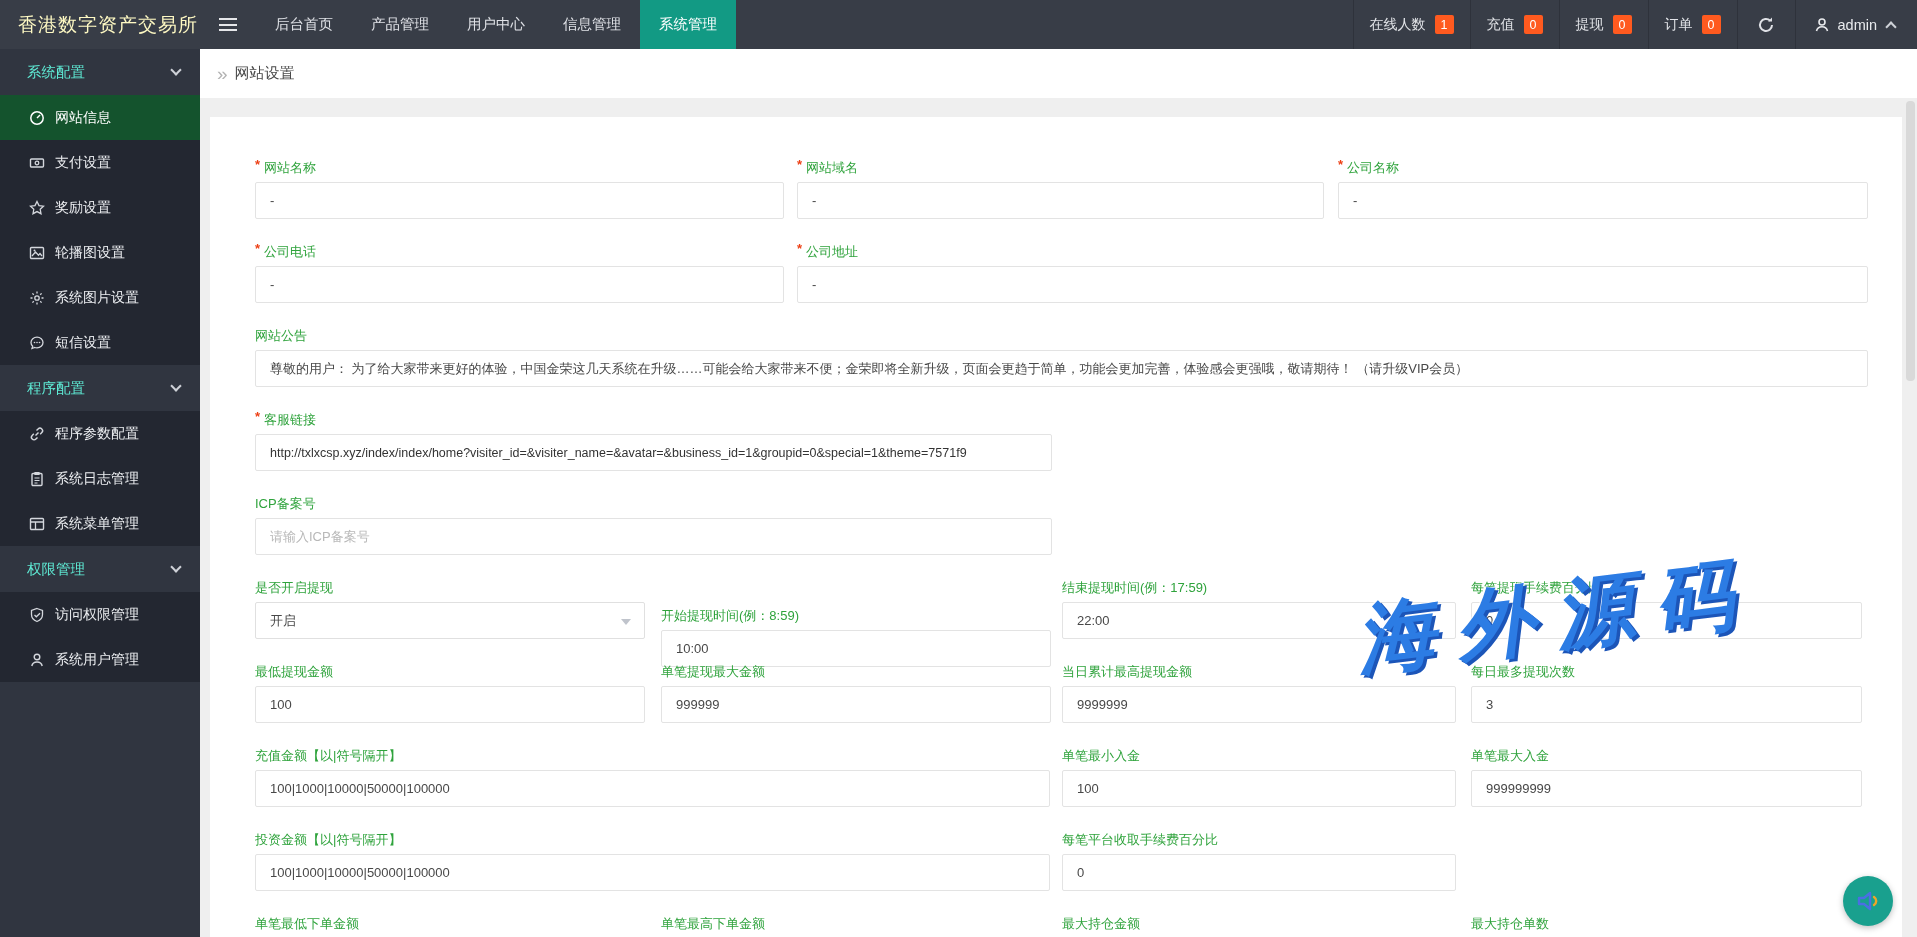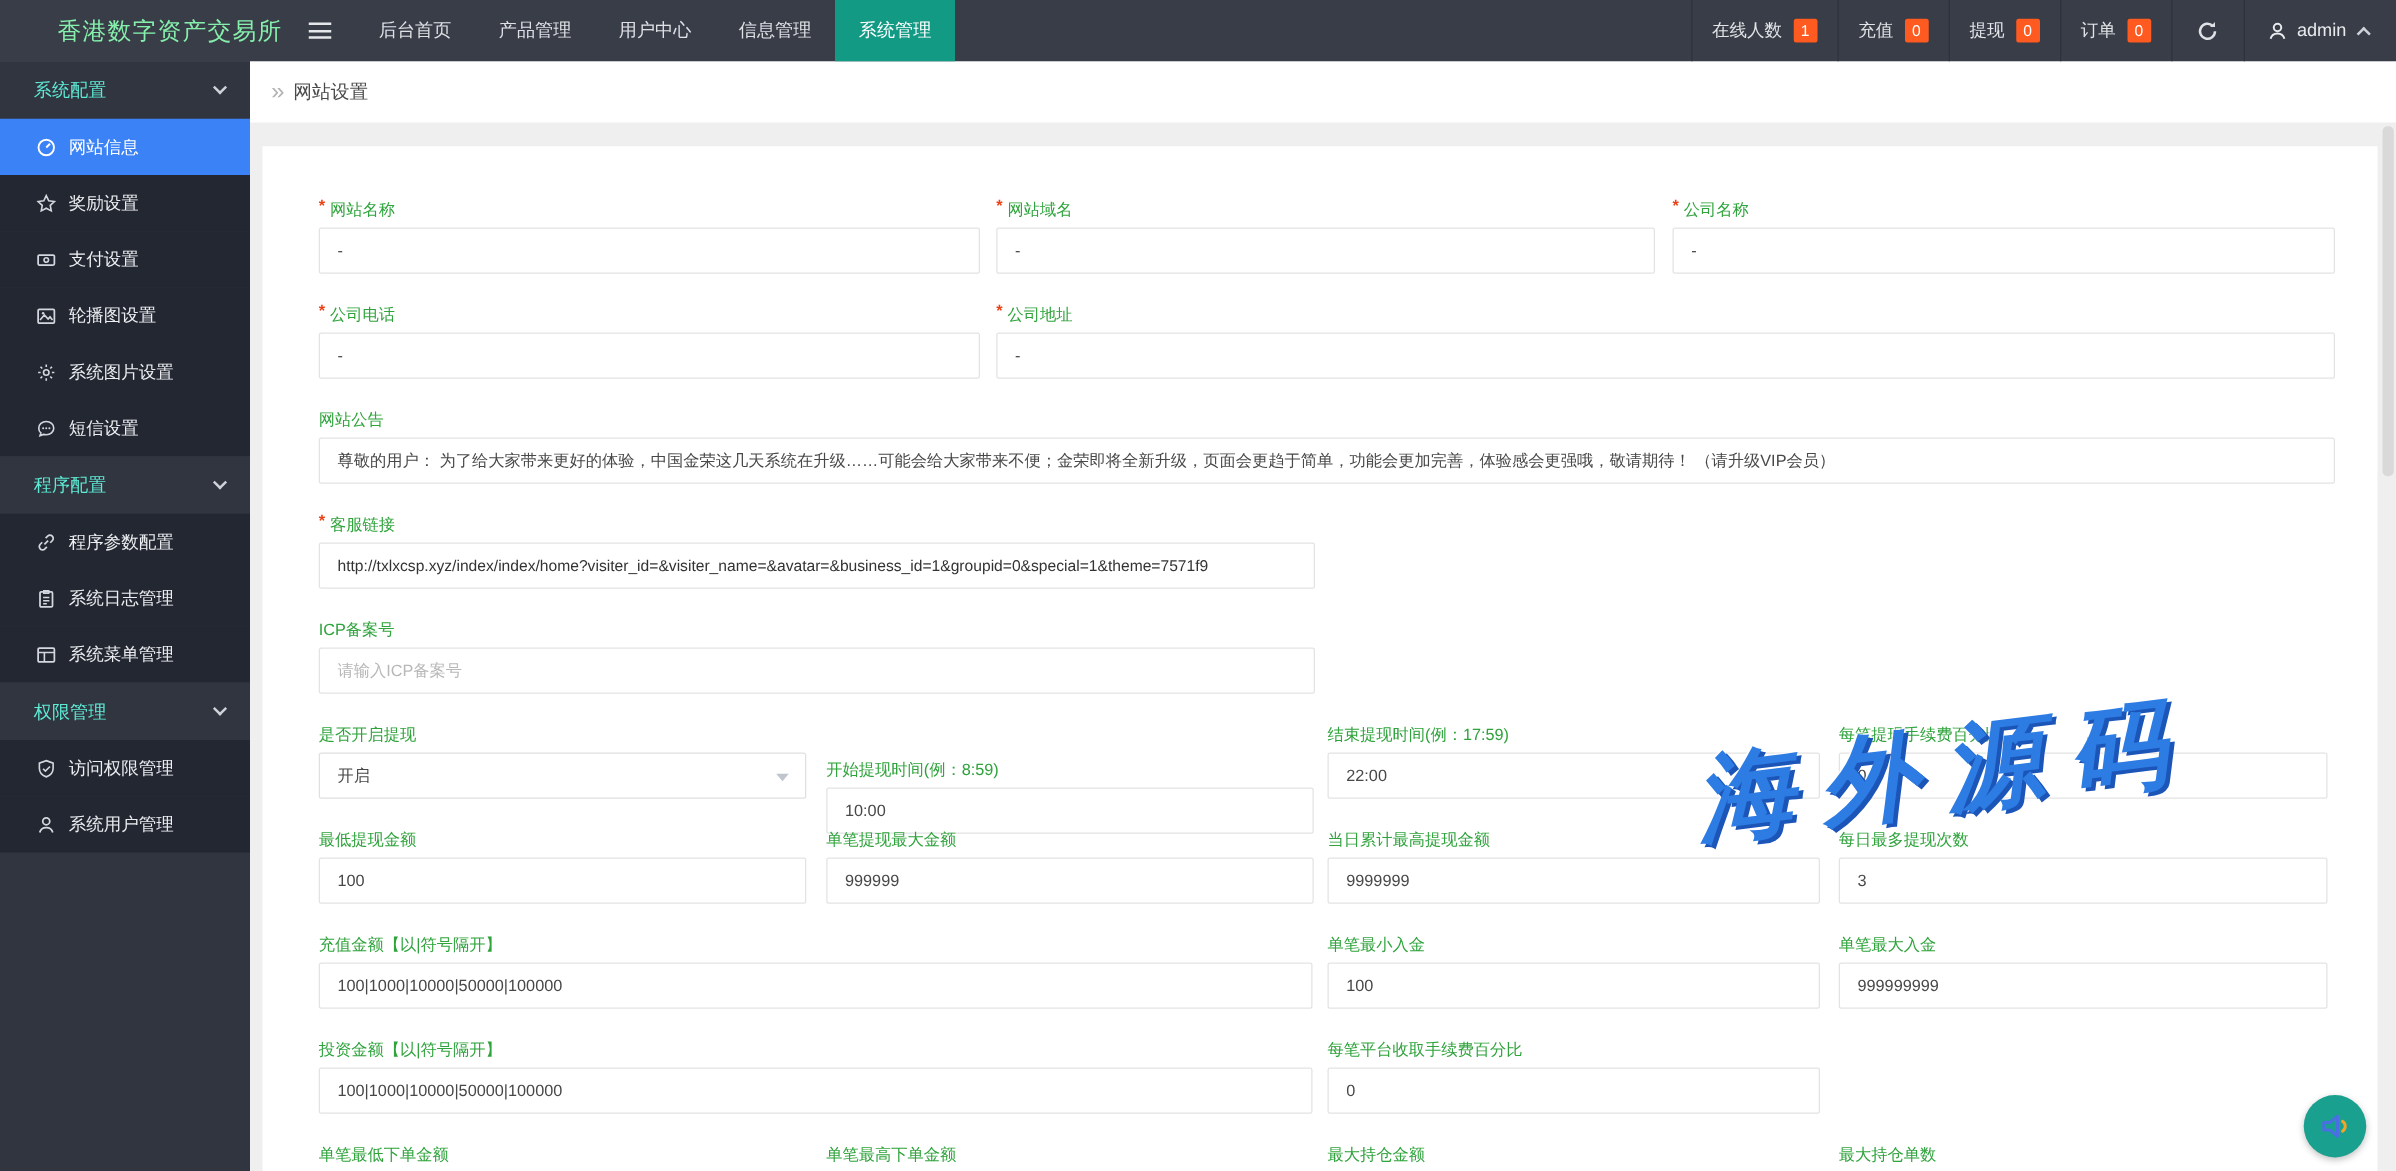--- a/index.html
+++ b/index.html
@@ -1,41 +1,41 @@
 <!DOCTYPE html>
 <html><head>
 <meta charset="utf-8">
 <style>
   * { margin:0; padding:0; box-sizing:border-box; }
   html,body { width:1917px; height:937px; overflow:hidden; background:#efefef;
     font-family:"Liberation Sans","DejaVu Sans",sans-serif; }
 
   
   .topbar { position:absolute; left:0; top:0; width:1917px; height:49px; background:#383d47; display:flex; align-items:stretch; z-index:30; }
-  .logo { width:200px; display:flex; align-items:center; padding-left:18px; color:#86efac; font-size:19px; letter-spacing:1px; white-space:nowrap;margin-left:28px; }
+  .logo { width:200px; display:flex; align-items:center; padding-left:18px; color:#fef9c3; font-size:19px; letter-spacing:1px; white-space:nowrap; }
   .hamburger { width:56px; display:flex; align-items:center; justify-content:center; cursor:pointer; }
   .hamburger span { display:block; width:18px; height:13px; border-top:2px solid #e6e7ea; border-bottom:2px solid #e6e7ea; position:relative; }
   .hamburger span::after { content:""; position:absolute; left:0; top:3.5px; width:18px; height:2px; background:#e6e7ea; }
   .topmenu { display:flex; align-items:stretch; }
   .topmenu .mitem { display:flex; align-items:center; padding:0 19px; color:#dfe1e6; font-size:14.5px; cursor:pointer; }
   .topmenu .mitem.active { background:#129a84; color:#ffffff; }
   .topbar-right { margin-left:auto; display:flex; align-items:stretch; }
   .stat { display:flex; align-items:center; padding:0 16px; border-left:1px solid #2e323b; color:#e2e4e8; font-size:14px; cursor:pointer; }
   .badge { margin-left:9px; min-width:19px; height:19px; padding:0 4px; background:#ff5a1f; color:#fff; font-size:12.5px; border-radius:2px; display:flex; align-items:center; justify-content:center; }
   .refresh { display:flex; align-items:center; justify-content:center; width:58px; border-left:1px solid #2e323b; cursor:pointer; }
   .userbox { display:flex; align-items:center; padding:0 22px 0 18px; border-left:1px solid #2e323b; color:#e8eaed; font-size:14.5px; cursor:pointer; }
   .userbox svg { margin-right:8px; }
   .caret-up { width:8px; height:8px; border-top:2px solid #cfd2d8; border-right:2px solid #cfd2d8; transform:rotate(-45deg); margin-left:10px; margin-top:4px; }
 
   
   .sidebar { position:absolute; left:0; top:49px; width:200px; height:888px; background:#303540; z-index:20; }
   .sgroup { height:46px; display:flex; align-items:center; padding:0 20px 0 27px; background:#303540; color:#5eead4; font-size:14.5px; cursor:pointer; }
   .sgroup .chev { margin-left:auto; width:8px; height:8px; border-right:2px solid #cfd2d8; border-bottom:2px solid #cfd2d8; transform:rotate(45deg); margin-top:-4px; }
   .sitem { height:45px; display:flex; align-items:center; padding-left:27px; background:#232731; color:#eceef1; font-size:14px; cursor:pointer; }
-  .sitem.active { background:#3b82f6; color:#ffffff; }
+  .sitem.active { background:#14532d; color:#ffffff; }
   .sitem .icn { width:19px; display:flex; align-items:center; justify-content:center; margin-right:9px; }
   .sitem svg { stroke:#d4d7dd; }
   .sitem.active svg { stroke:#ffffff; }
 
   
   .crumbbar { position:absolute; left:200px; top:49px; width:1717px; height:49px; background:#ffffff; display:flex; align-items:center; padding-left:17px; z-index:10; }
   .crumb-icon { color:#b3b3b3; font-size:19px; margin-right:7px; }
   .crumb-text { color:#4a4a4a; font-size:15px; }
 
   
@@ -114,33 +114,33 @@
       <svg width="16" height="16" viewBox="0 0 16 16" fill="none">
           <circle cx="8" cy="8" r="6.2" stroke-width="1.5"></circle>
           <path d="M8 8l3-3" stroke-width="1.5"></path>
         </svg>
     </span>
     <span>网站信息</span>
   </div>
   <div class="sitem">
     <span class="icn">
       <svg width="16" height="16" viewBox="0 0 16 16" fill="none">
-          <path d="M8 1.5l2 4.1 4.5.6-3.3 3.1.8 4.4L8 11.6l-4 2.1.8-4.4L1.5 6.2 6 5.6z" stroke-width="1.3"></path>
-        </svg>
-    </span>
-    <span>奖励设置</span>
-  </div>
-  <div class="sitem">
-    <span class="icn">
-      <svg width="16" height="16" viewBox="0 0 16 16" fill="none">
           <rect x="1.5" y="4" width="13" height="8" rx="1" stroke-width="1.4"></rect>
           <circle cx="8" cy="8" r="1.8" stroke-width="1.3"></circle>
         </svg>
     </span>
     <span>支付设置</span>
+  </div>
+  <div class="sitem">
+    <span class="icn">
+      <svg width="16" height="16" viewBox="0 0 16 16" fill="none">
+          <path d="M8 1.5l2 4.1 4.5.6-3.3 3.1.8 4.4L8 11.6l-4 2.1.8-4.4L1.5 6.2 6 5.6z" stroke-width="1.3"></path>
+        </svg>
+    </span>
+    <span>奖励设置</span>
   </div>
   <div class="sitem">
     <span class="icn">
       <svg width="16" height="16" viewBox="0 0 16 16" fill="none">
           <rect x="1.5" y="2.5" width="13" height="11" rx="1" stroke-width="1.4"></rect>
           <path d="M3 11l3.5-4 3 3.2L11 8.5l2 2.5" stroke-width="1.3"></path>
           <circle cx="5.5" cy="5.5" r="1" fill="#d4d7dd" stroke="none"></circle>
         </svg>
     </span>
     <span>轮播图设置</span>

